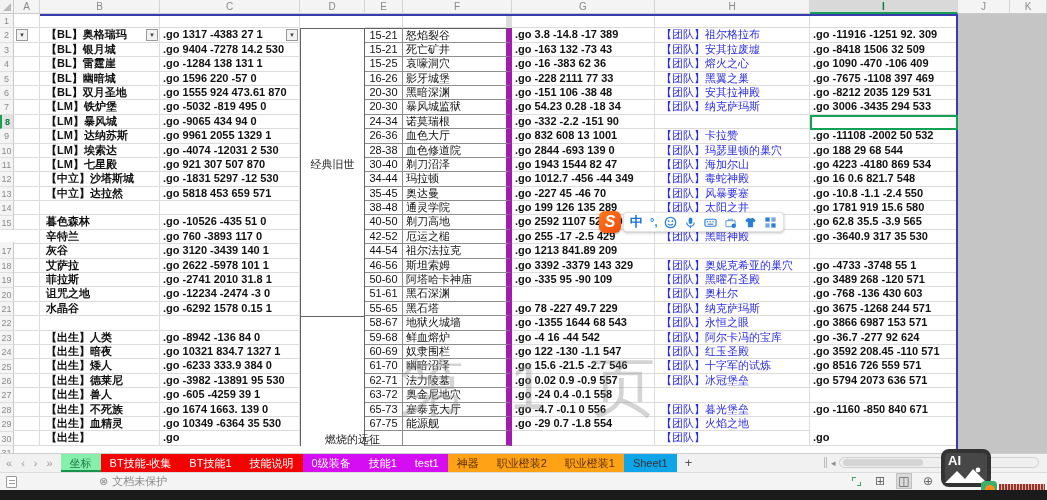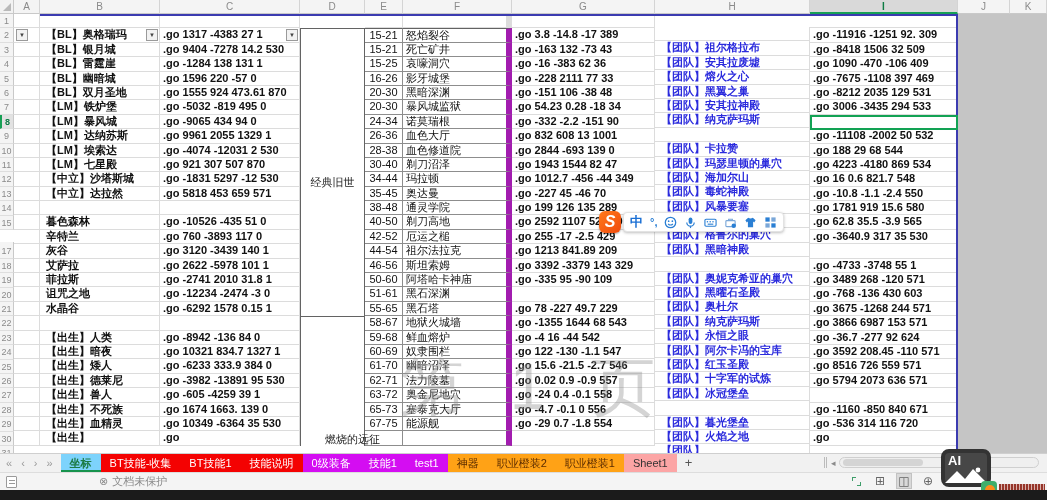--- a/index.html
+++ b/index.html
@@ -23,21 +23,21 @@
   .r{display:flex;height:14.4px;}
   .cell{height:14.4px;line-height:13.8px;font-size:11px;white-space:nowrap;overflow:visible;
     border-right:1px solid #dcdcdc;border-bottom:1px solid #dcdcdc;color:#111;}
   .ca{width:26px;}
   .cb{width:120px;padding-left:6px;font-weight:700;}
   .cc{width:140px;padding-left:3px;font-weight:700;}
   .cd{width:65px;border-left:1px solid #636363;border-right:1px solid #636363;border-bottom:none;}
   .ce{width:38px;text-align:center;border-right:1px solid #8d8d8d;border-bottom:1px solid #8d8d8d;}
   .cf{width:109px;padding-left:3px;border-right:6px solid #a21caf;border-bottom:1px solid #8d8d8d;}
   .cg{width:143px;padding-left:3px;font-weight:700;}
-  .ch{width:155px;padding-left:6px;font-weight:700;color:#2b2bdd;margin-top:13px;}
+  .ch{width:155px;padding-left:6px;font-weight:400;color:#2b2bdd;}
   .ci{width:148px;padding-left:3px;font-weight:700;border-right:none;}
   .r.first .cd{border-left:none;border-right:none;}
   .r.first .ce,.r.first .cf{border-color:#dcdcdc;}
   .r.boxtop .cd,.r.boxtop .ce,.r.boxtop .cf{border-top:1px solid #636363;}
   .r.divider .cd{border-top:1px solid #636363;}
   
   .group-label{position:absolute;width:65px;text-align:center;font-size:11px;color:#222;z-index:3;}
   .blue-top{position:absolute;left:40px;top:14px;width:918px;height:2px;background:#3b3bb0;z-index:4;}
   .blue-right{position:absolute;left:956px;top:14px;width:2px;height:439px;background:#3b3bb0;z-index:4;}
   .active-cell{position:absolute;left:810px;top:114.8px;width:148px;height:15px;border:2px solid #12a254;z-index:5;}
@@ -56,22 +56,22 @@
   .ime-ic{width:13px;height:13px;display:block;}
   .ime-punct{color:#2a7fd4;font-size:11px;font-weight:700;line-height:13px;}
   
   .tabbar{position:absolute;left:0;top:453px;width:1047px;height:19px;background:#f1f1f1;
     border-top:1px solid #cfcfcf;display:flex;align-items:stretch;z-index:10;}
   .tab-nav{display:flex;align-items:center;gap:9px;padding:0 8px 0 6px;color:#9a9a9a;font-size:11px;}
   .tab{padding:0 9px;font-size:11px;line-height:18px;text-align:center;cursor:default;}
   .tab.red{background:#f40202;color:#fff;}
   .tab.magenta{background:#d40df2;color:#fff;}
   .tab.orange{background:#ffa216;color:#5b2c00;}
-  .tab.gray{background:#fca5a5;color:#333;}
-  .tab.active{background:#7dd3fc;color:#1c7a44;font-weight:700;border-bottom:2px solid #17934d;}
+  .tab.gray{background:#0ea5e9;color:#333;}
+  .tab.active{background:#86efac;color:#1c7a44;font-weight:400;border-bottom:2px solid #17934d;}
   .tab-add{padding:0 8px;color:#555;font-size:13px;line-height:18px;}
   .hscroll{position:absolute;right:8px;top:456px;width:215px;height:13px;display:flex;align-items:center;z-index:10;}
   .hs-split{width:3px;height:11px;border-left:1px solid #bbb;border-right:1px solid #bbb;margin-right:4px;}
   .hs-arrow{color:#8a8a8a;font-size:9px;margin-right:3px;}
   .hs-track{flex:1;height:11px;border:1px solid #cfcfcf;border-radius:6px;background:#efefef;position:relative;}
   .hs-thumb{position:absolute;left:3px;top:1px;width:80px;height:7px;border-radius:4px;background:#d4d4d4;}
   
   .statusbar{position:absolute;left:0;top:472px;width:1047px;height:18px;background:#f4f4f4;
     border-top:1px solid #ddd;display:flex;align-items:center;z-index:10;color:#8a8a8a;font-size:11px;}
   .doc-icon{width:11px;height:12px;border:1px solid #9a9a9a;border-radius:1px;margin:0 4px 0 6px;position:relative;background:#fff;}
@@ -464,36 +464,35 @@
     </div>
       <div class="r">
       <div class="cell ca"></div>
       <div class="cell cb">【出生】血精灵</div>
       <div class="cell cc">.go 10349 -6364 35 530</div>
       <div class="cell cd"></div>
       <div class="cell ce">67-75</div>
       <div class="cell cf">能源舰</div>
       <div class="cell cg">.go -29 0.7 -1.8 554</div>
       <div class="cell ch">【团队】火焰之地</div>
-      <div class="cell ci">.go -536 314 116 720</div>
     </div>
       <div class="r">
       <div class="cell ca"></div>
       <div class="cell cb">【出生】</div>
       <div class="cell cc">.go</div>
       <div class="cell cd"></div>
       <div class="cell ce"></div>
       <div class="cell cf"></div>
       <div class="cell cg"></div>
       <div class="cell ch">【团队】</div>
       <div class="cell ci">.go</div>
     </div>
     </div>
 
-  <div class="group-label" style="left:300px;top:175px;">经典旧世</div>
+  <div class="group-label" style="left:300px;top:157px;">经典旧世</div>
   <div class="group-label" style="left:284px;top:432px;margin-left:36px;">燃烧的远征</div>
 
   <div class="blue-top"></div>
   <div class="blue-right"></div>
   <div class="page-watermark">第 1 页</div>
 
   <div class="filter-btn" style="left:16px;top:29px;">▼</div>
   <div class="filter-btn" style="left:146px;top:29px;">▼</div>
   <div class="filter-btn" style="left:286px;top:29px;">▼</div>
 

